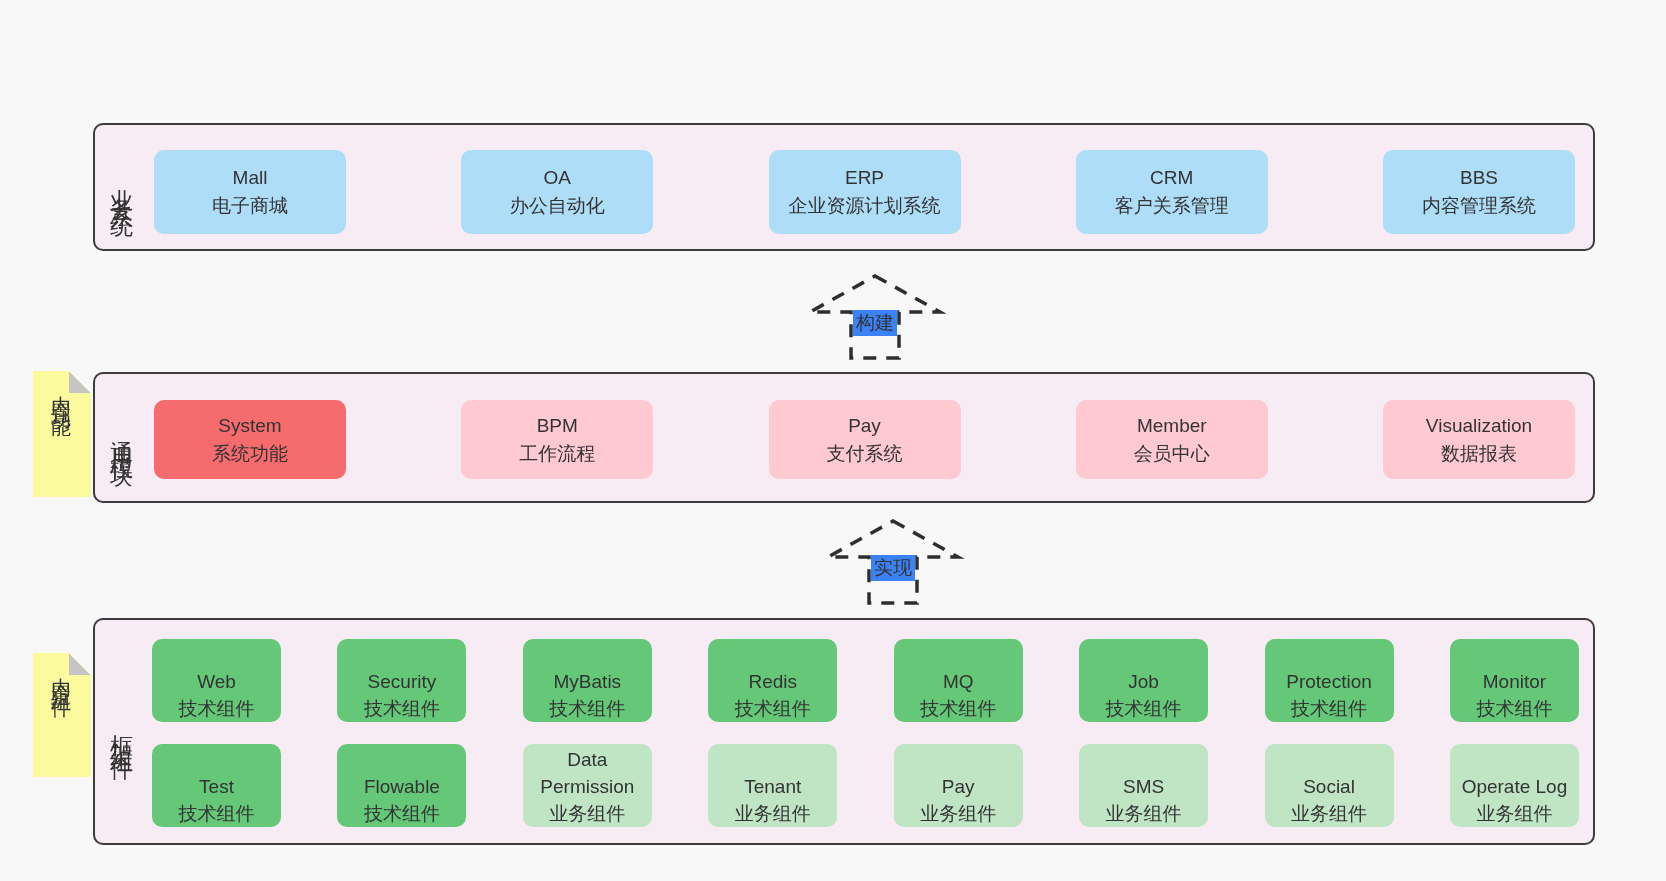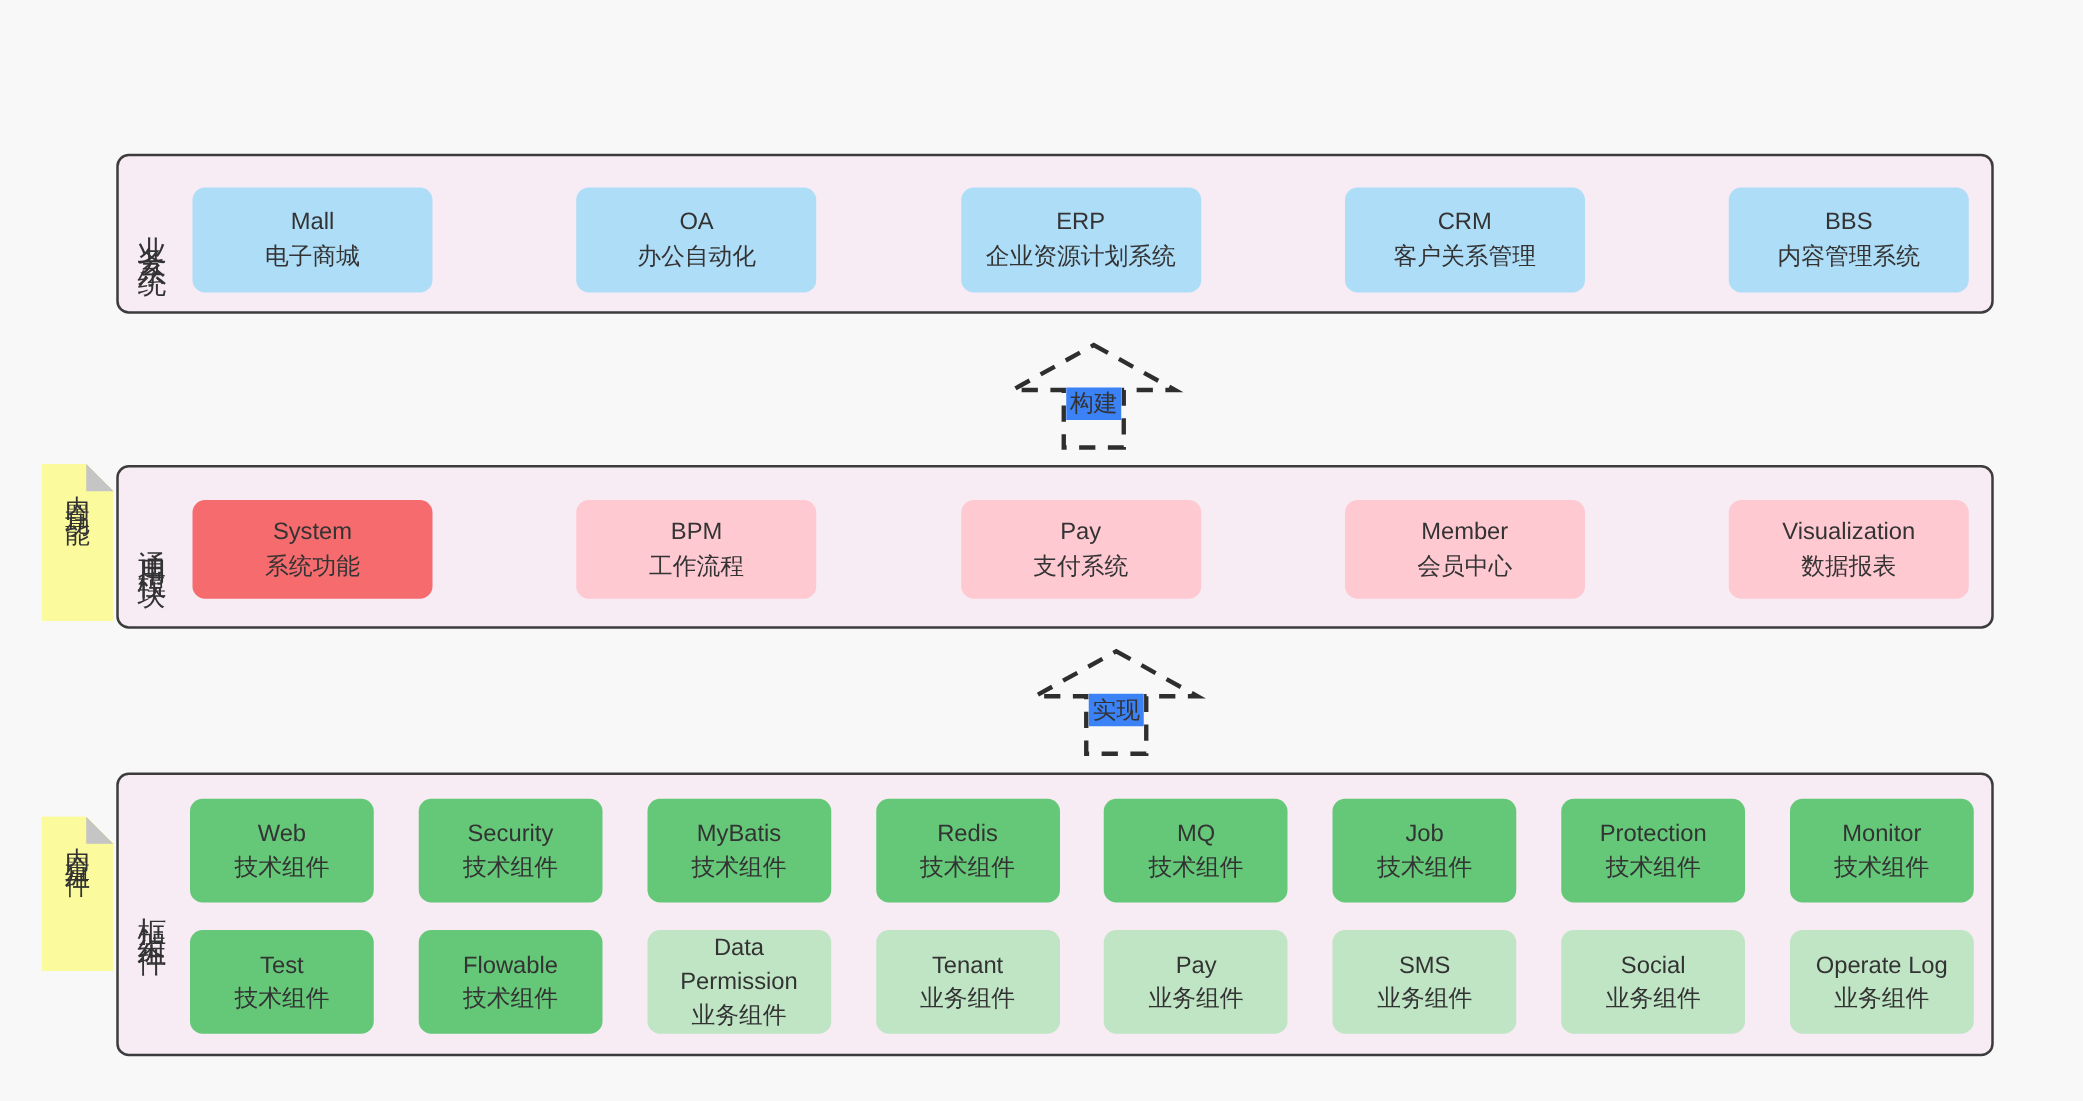--- a/index.html
+++ b/index.html
@@ -35,21 +35,21 @@
   .band-2 .row{top:26px; height:79px;}
   .band-3 .row{left:57px; right:14px; height:83px;}
   .band-3 .row-1{top:19px;}
   .band-3 .row-2{top:124px;}
   .node{
     box-sizing:border-box; border-radius:10px; height:100%;
     display:flex; flex-direction:column; align-items:center; justify-content:center;
     text-align:center; font-size:19px; line-height:28px; color:var(--text);
     padding:0 4px;
   }
-  .w-wide{width:192px;} .w-narrow{width:147px;}
+  .w-wide{width:192px;} .w-narrow{width:129px;justify-content:flex-end;}
   .band-3 .node{line-height:27px;}
   .c-blue{background:var(--blue);} .c-red{background:var(--red);}
   .c-pink{background:var(--pink);} .c-green{background:var(--green);}
   .c-light{background:var(--light-green);}
   .note{
     position:absolute; left:33px; width:58px; z-index:0;
     background:var(--note-bg);
     clip-path:polygon(0 0, calc(100% - 22px) 0, 100% 22px, 100% 100%, 0 100%);
     display:flex; justify-content:center;
   }

